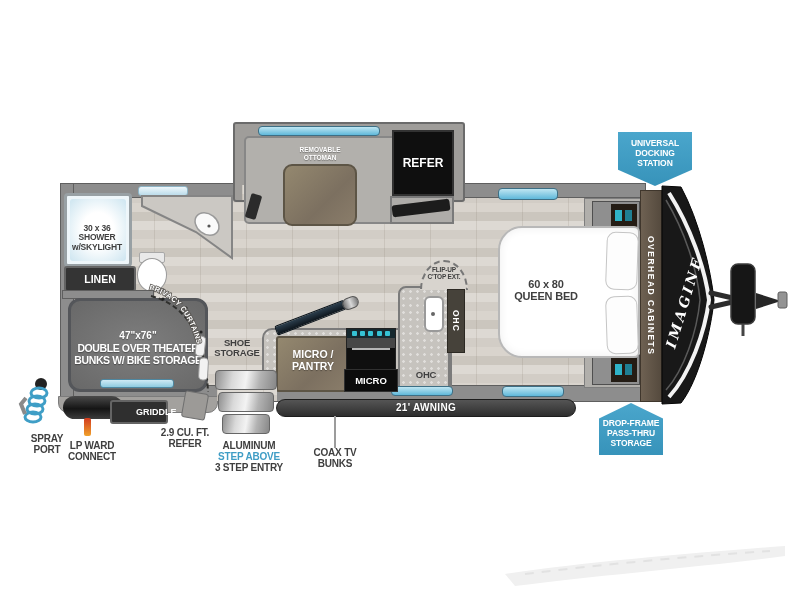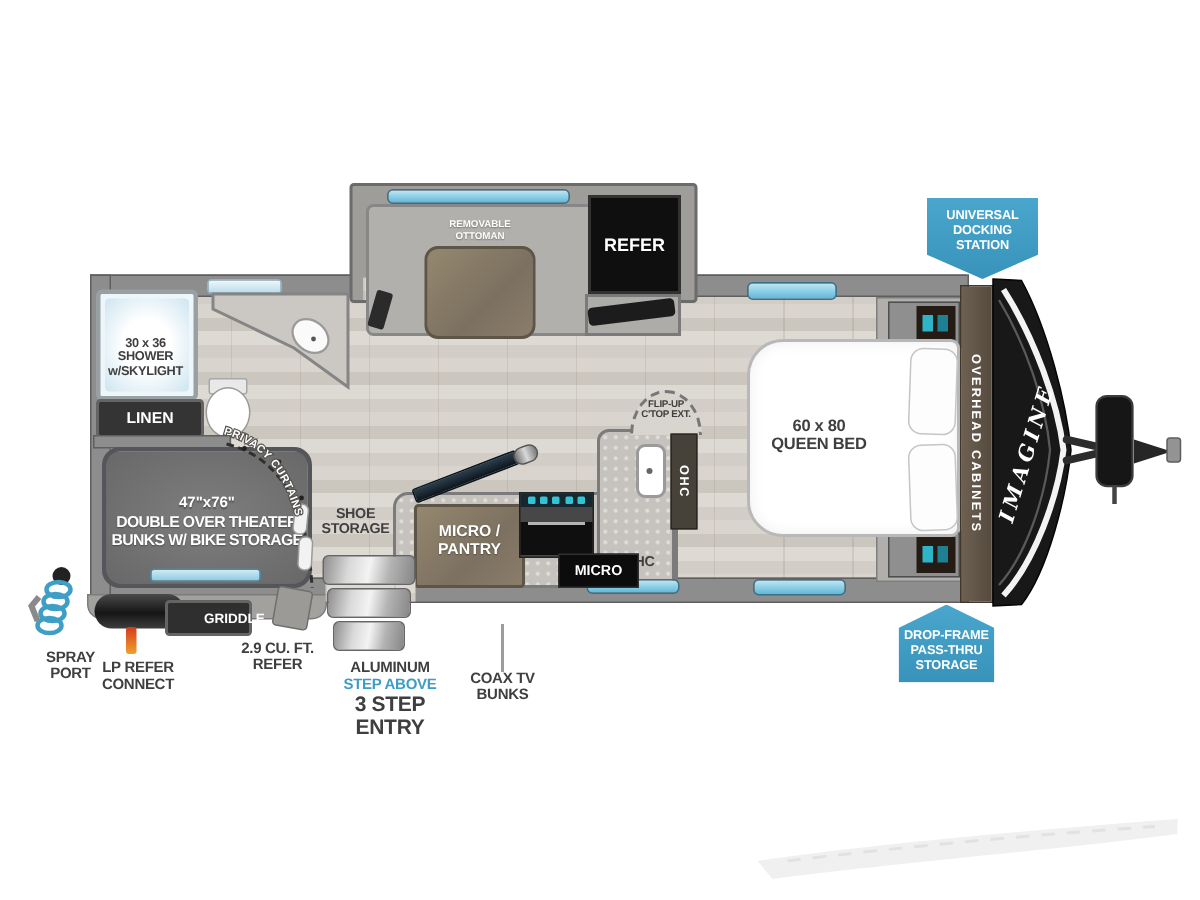--- a/index.html
+++ b/index.html
@@ -117,21 +117,21 @@
       <span style="width:5px;height:5px;background:#35c2d4;border-radius:1px;"></span>
       <span style="width:5px;height:5px;background:#35c2d4;border-radius:1px;"></span>
       <span style="width:5px;height:5px;background:#35c2d4;border-radius:1px;"></span>
       <span style="width:5px;height:5px;background:#35c2d4;border-radius:1px;"></span>
       <span style="width:5px;height:5px;background:#35c2d4;border-radius:1px;"></span>
     </div>
     <div style="height:22px;margin-top:10px;background:#0f0f0f;">
       <div style="height:2px;background:#b5b5b5;margin:3px 5px 0 5px;"></div>
     </div>
   </div>
-  <div class="abs" style="left:344px;top:369px;width:54px;height:23px;background:#0c0c0c;border:1px solid #303030;margin-left:28px;">
+  <div class="abs" style="left:344px;top:369px;width:54px;height:23px;background:#0c0c0c;border:1px solid #303030;">
     <div class="whitetxt" style="font-size:9.5px;line-height:21px;">MICRO</div>
   </div>
 
   <div class="abs" style="left:584px;top:198px;width:58px;height:34px;background:#b1afab;border:1px solid #7e7e7e;"></div>
   <div class="abs" style="left:584px;top:354px;width:58px;height:34px;background:#b1afab;border:1px solid #7e7e7e;"></div>
   <div class="abs" style="left:592px;top:201px;width:48px;height:30px;background:#8f8f8f;border:1px solid #4f4f4f;">
     <div style="position:absolute;right:2px;top:2px;width:26px;height:24px;background:#241c14;">
       <span style="position:absolute;left:4px;top:6px;width:7px;height:11px;background:#2fb3c7;"></span>
       <span style="position:absolute;left:14px;top:6px;width:7px;height:11px;background:#1f7f93;"></span>
     </div>
@@ -191,29 +191,33 @@
     <path d="M26,398 L21,404 L25,414" fill="none" stroke="#8a8a8a" stroke-width="4"></path>
   </svg>
 
   <div class="abs floor" style="left:217px;top:386px;width:60px;height:15px;"></div>
   <div class="abs" style="left:215px;top:370px;width:64px;height:70px;">
     <div class="step abs" style="left:0;top:0;width:62px;height:20px;"></div>
     <div class="step abs" style="left:3px;top:22px;width:56px;height:20px;"></div>
     <div class="step abs" style="left:7px;top:44px;width:48px;height:20px;"></div>
   </div>
 
+  <div class="abs" style="left:276px;top:399px;width:300px;height:18px;background:linear-gradient(#555,#2e2e2e);
+              border:1px solid #1d1d1d;border-radius:10px;">
+    <div class="whitetxt" style="font-size:10px;line-height:16px;letter-spacing:0.3px;">21' AWNING</div>
+  </div>
   <div class="abs" style="left:334px;top:416px;width:2px;height:32px;background:#9c9c9c;"></div>
 
   <div class="abs lbl" style="left:22px;top:433px;width:50px;font-size:10px;">SPRAY PORT</div>
-  <div class="abs lbl" style="left:62px;top:440px;width:60px;font-size:10px;">LP REFER CONNECT</div>
+  <div class="abs lbl" style="left:62px;top:440px;width:60px;font-size:10px;">LP WARD CONNECT</div>
   <div class="abs lbl" style="left:154px;top:427px;width:62px;font-size:10px;">2.9 CU. FT. REFER</div>
-  <div class="abs" style="left:218px;top:440px;width:84px;">
+  <div class="abs" style="left:207px;top:440px;width:84px;">
     <div class="lbl" style="font-size:10px;">ALUMINUM</div>
     <div class="lbl" style="font-size:10px;color:#3f9dc5;">STEP ABOVE</div>
-    <div class="lbl" style="font-size:14px;text-align:center;">3 STEP ENTRY</div>
+    <div class="lbl" style="font-size:10px;text-align:center;">3 STEP ENTRY</div>
   </div>
   <div class="abs lbl" style="left:306px;top:447px;width:58px;font-size:10px;">COAX TV BUNKS</div>
 
   <svg class="abs" style="left:495px;top:542px;" width="300" height="48" viewBox="0 0 300 48">
     <path d="M10,32 C90,20 210,10 290,4 L290,14 C215,24 95,34 20,44 Z" fill="#f0f0f0"></path>
     <path d="M30,32 C110,22 200,14 275,9" fill="none" stroke="#e2e2e2" stroke-width="2" stroke-dasharray="9 8"></path>
   </svg>
 
 </div>
 

